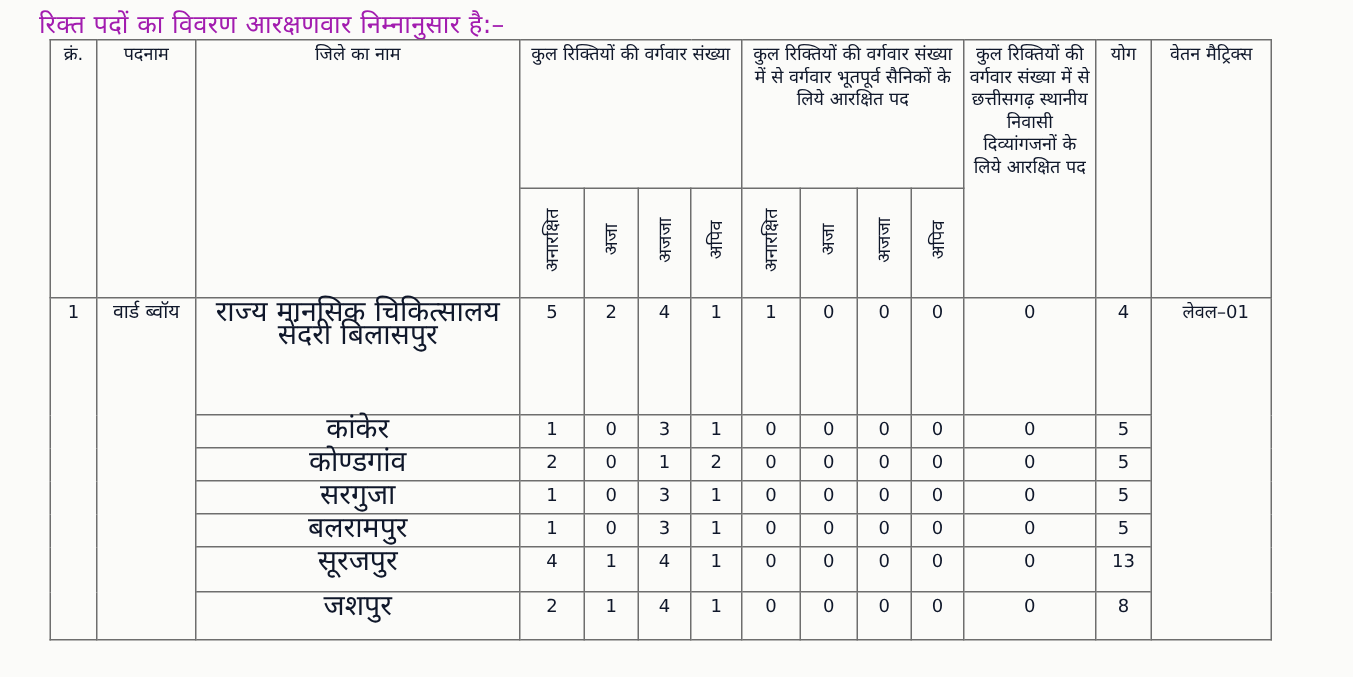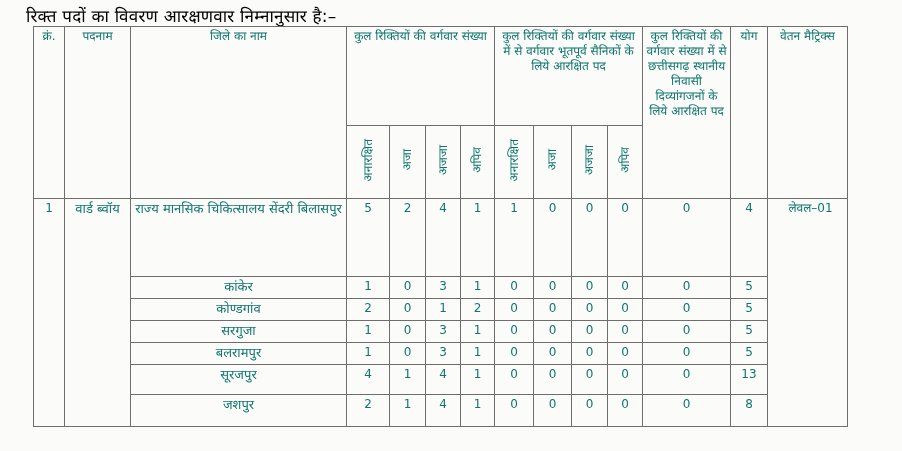--- a/index.html
+++ b/index.html
@@ -5,48 +5,48 @@
   html, body { margin: 0; padding: 0; }
   body {
     width: 902px; height: 451px; overflow: hidden;
     background: #fbfbf9;
     font-family: "DejaVu Sans", sans-serif;
     color: #4a4a4a;
     position: relative;
   }
   .heading {
     position: absolute; left: 26px; top: 4px;
-    font-size: 17px; color: #000000; letter-spacing: 0.2px;
+    font-size: 17px; color: #a21caf; letter-spacing: 0.2px;
     white-space: nowrap;
   }
   table.vac {
     position: absolute; left: 33px; top: 26px;
     border-collapse: collapse;
     table-layout: fixed;
     font-size: 12px;
-    color: #0f766e;
+    color: #0f172a;
   }
   table.vac td, table.vac th {
     border: 1px solid #6e6e6e;
     text-align: center;
     vertical-align: top;
     font-weight: normal;
     padding: 2px 2px;
     line-height: 15px;
   }
   .vert {
     writing-mode: vertical-rl;
     transform: rotate(180deg);
     display: inline-block;
     font-size: 12px;
     white-space: nowrap;
   }
   .vhead { vertical-align: middle !important; height: 68px; }
   td.num { padding-top: 5px; }
-  td.district { font-size: 13px; margin-top: 32px; }
+  td.district { font-size: 19px; margin-top: 32px; }
   td.post { font-size: 13px; }
   .salary { text-align: left; padding-left: 8px !important; }
 </style>
 </head>
 <body>
 
 <div class="heading">रिक्त पदों का विवरण आरक्षणवार निम्नानुसार है:–</div>
 
 <table class="vac">
   <colgroup>

